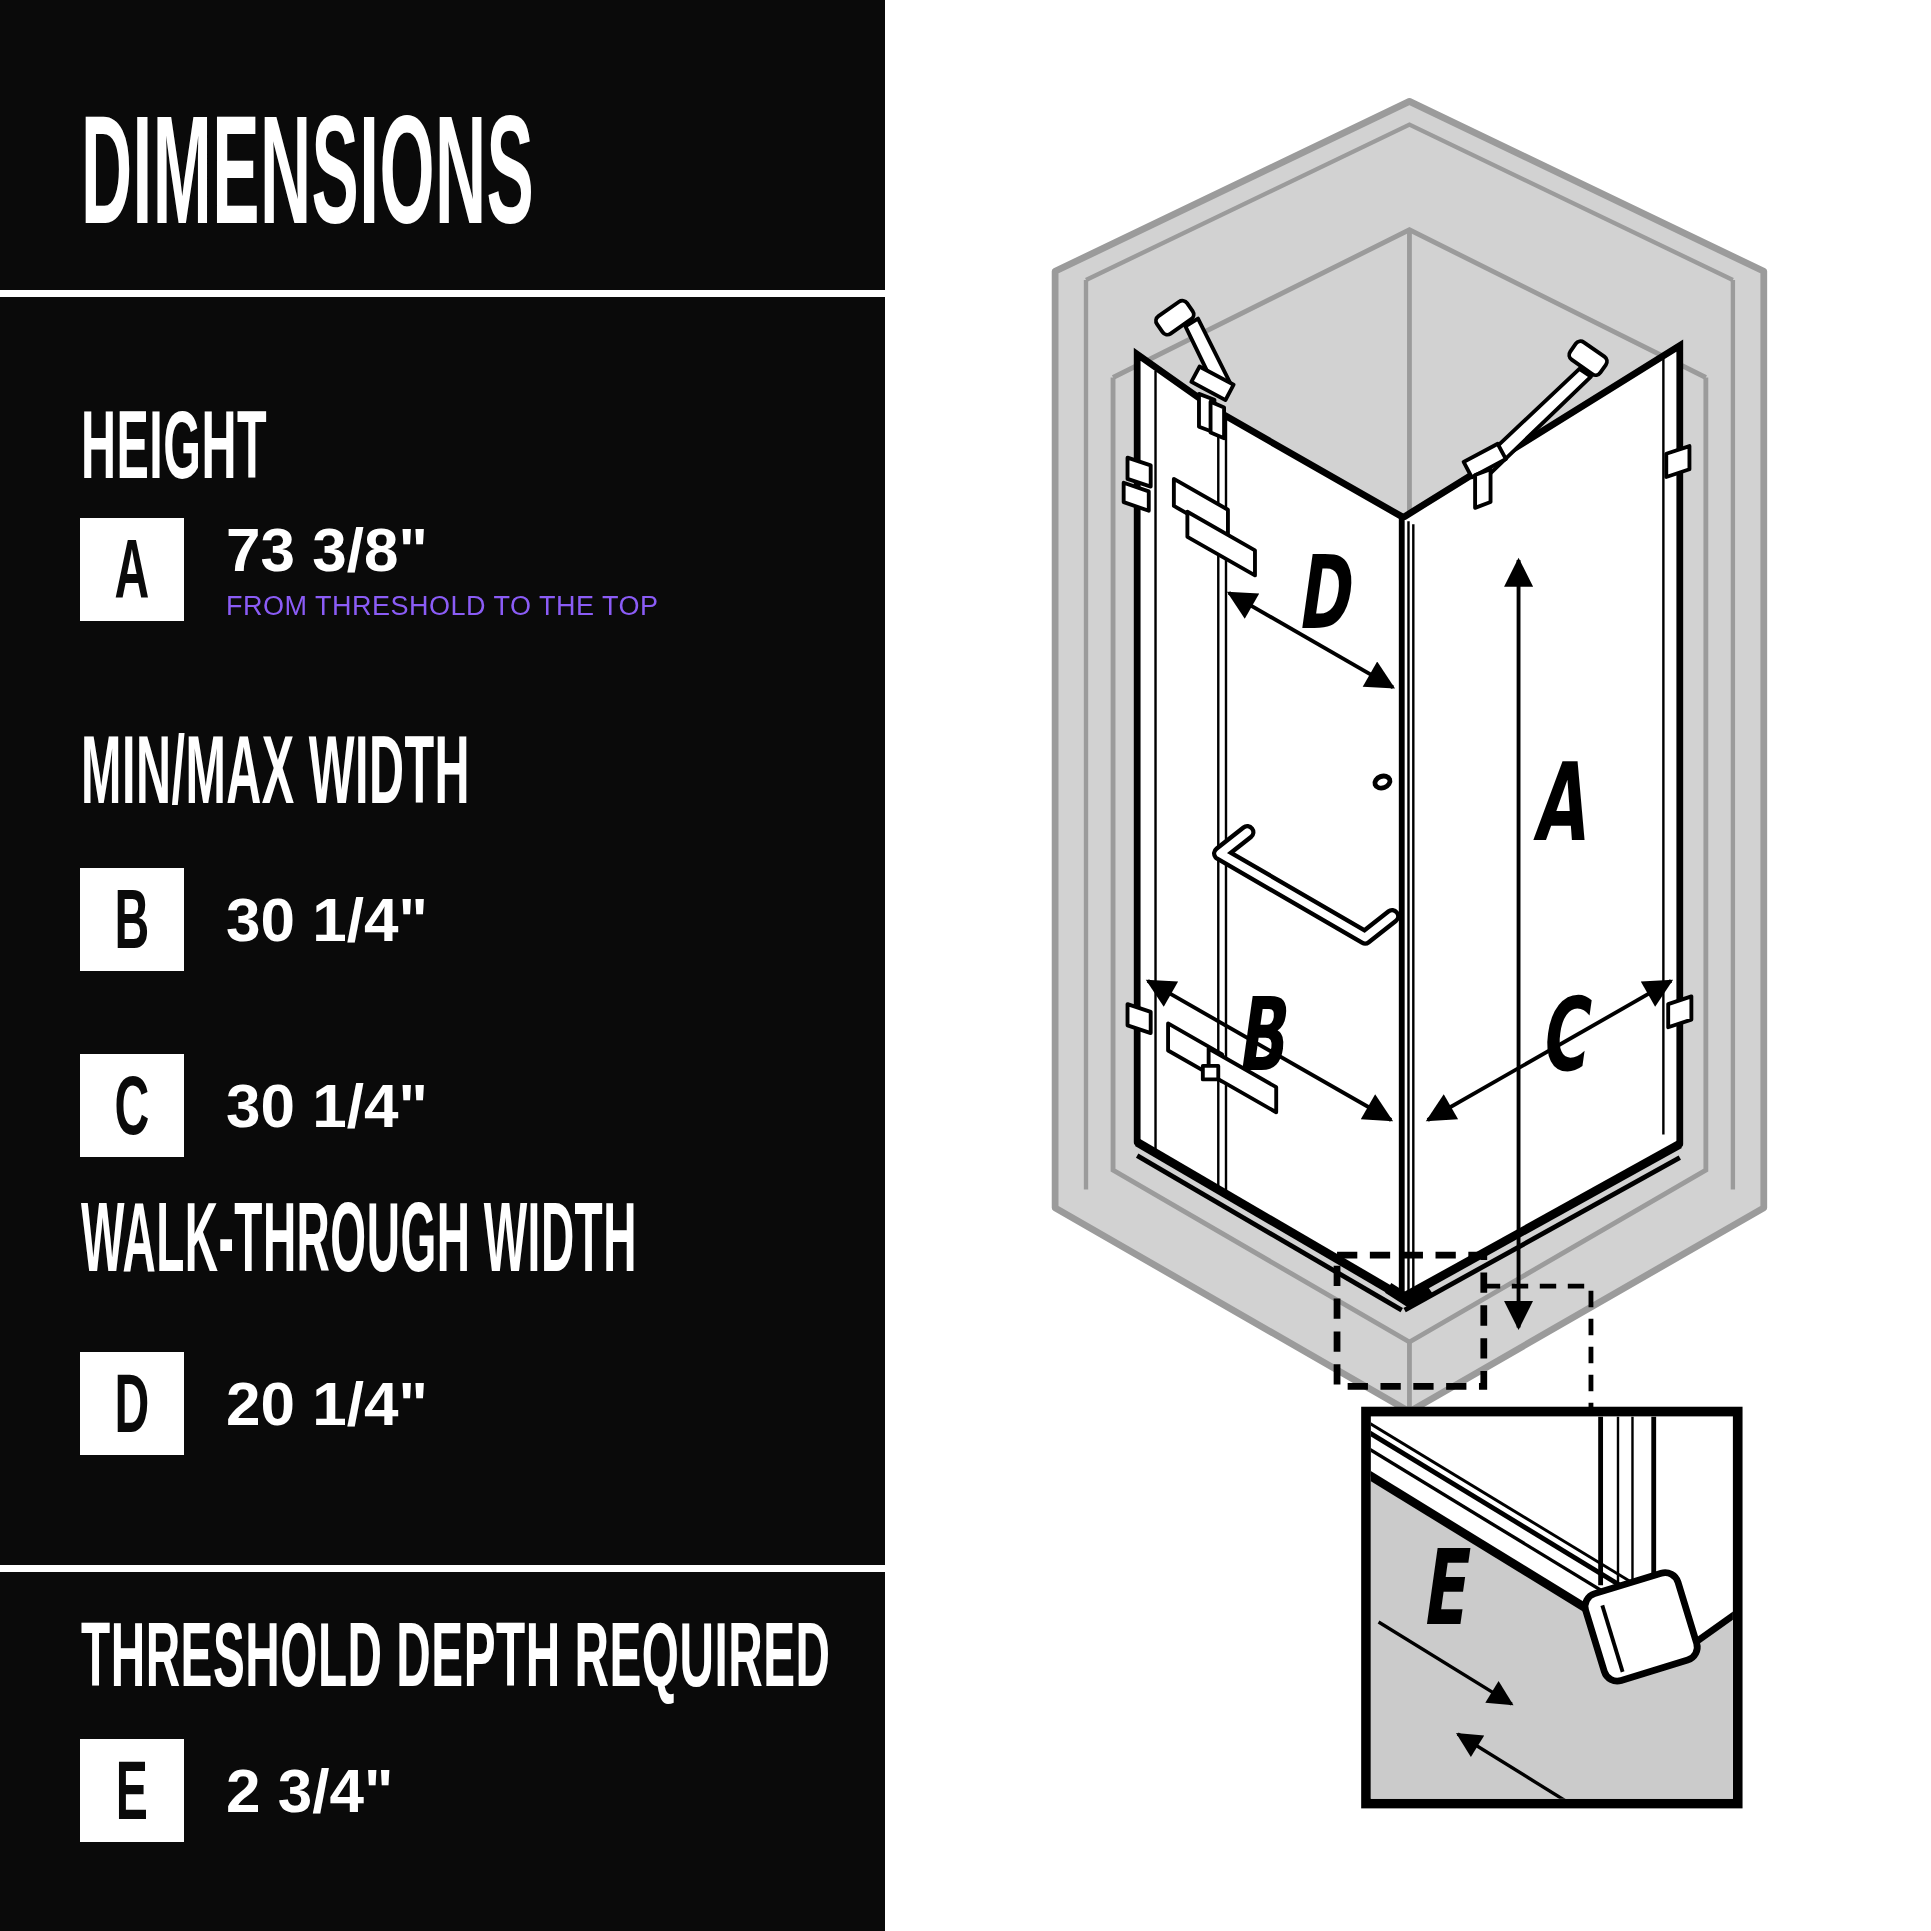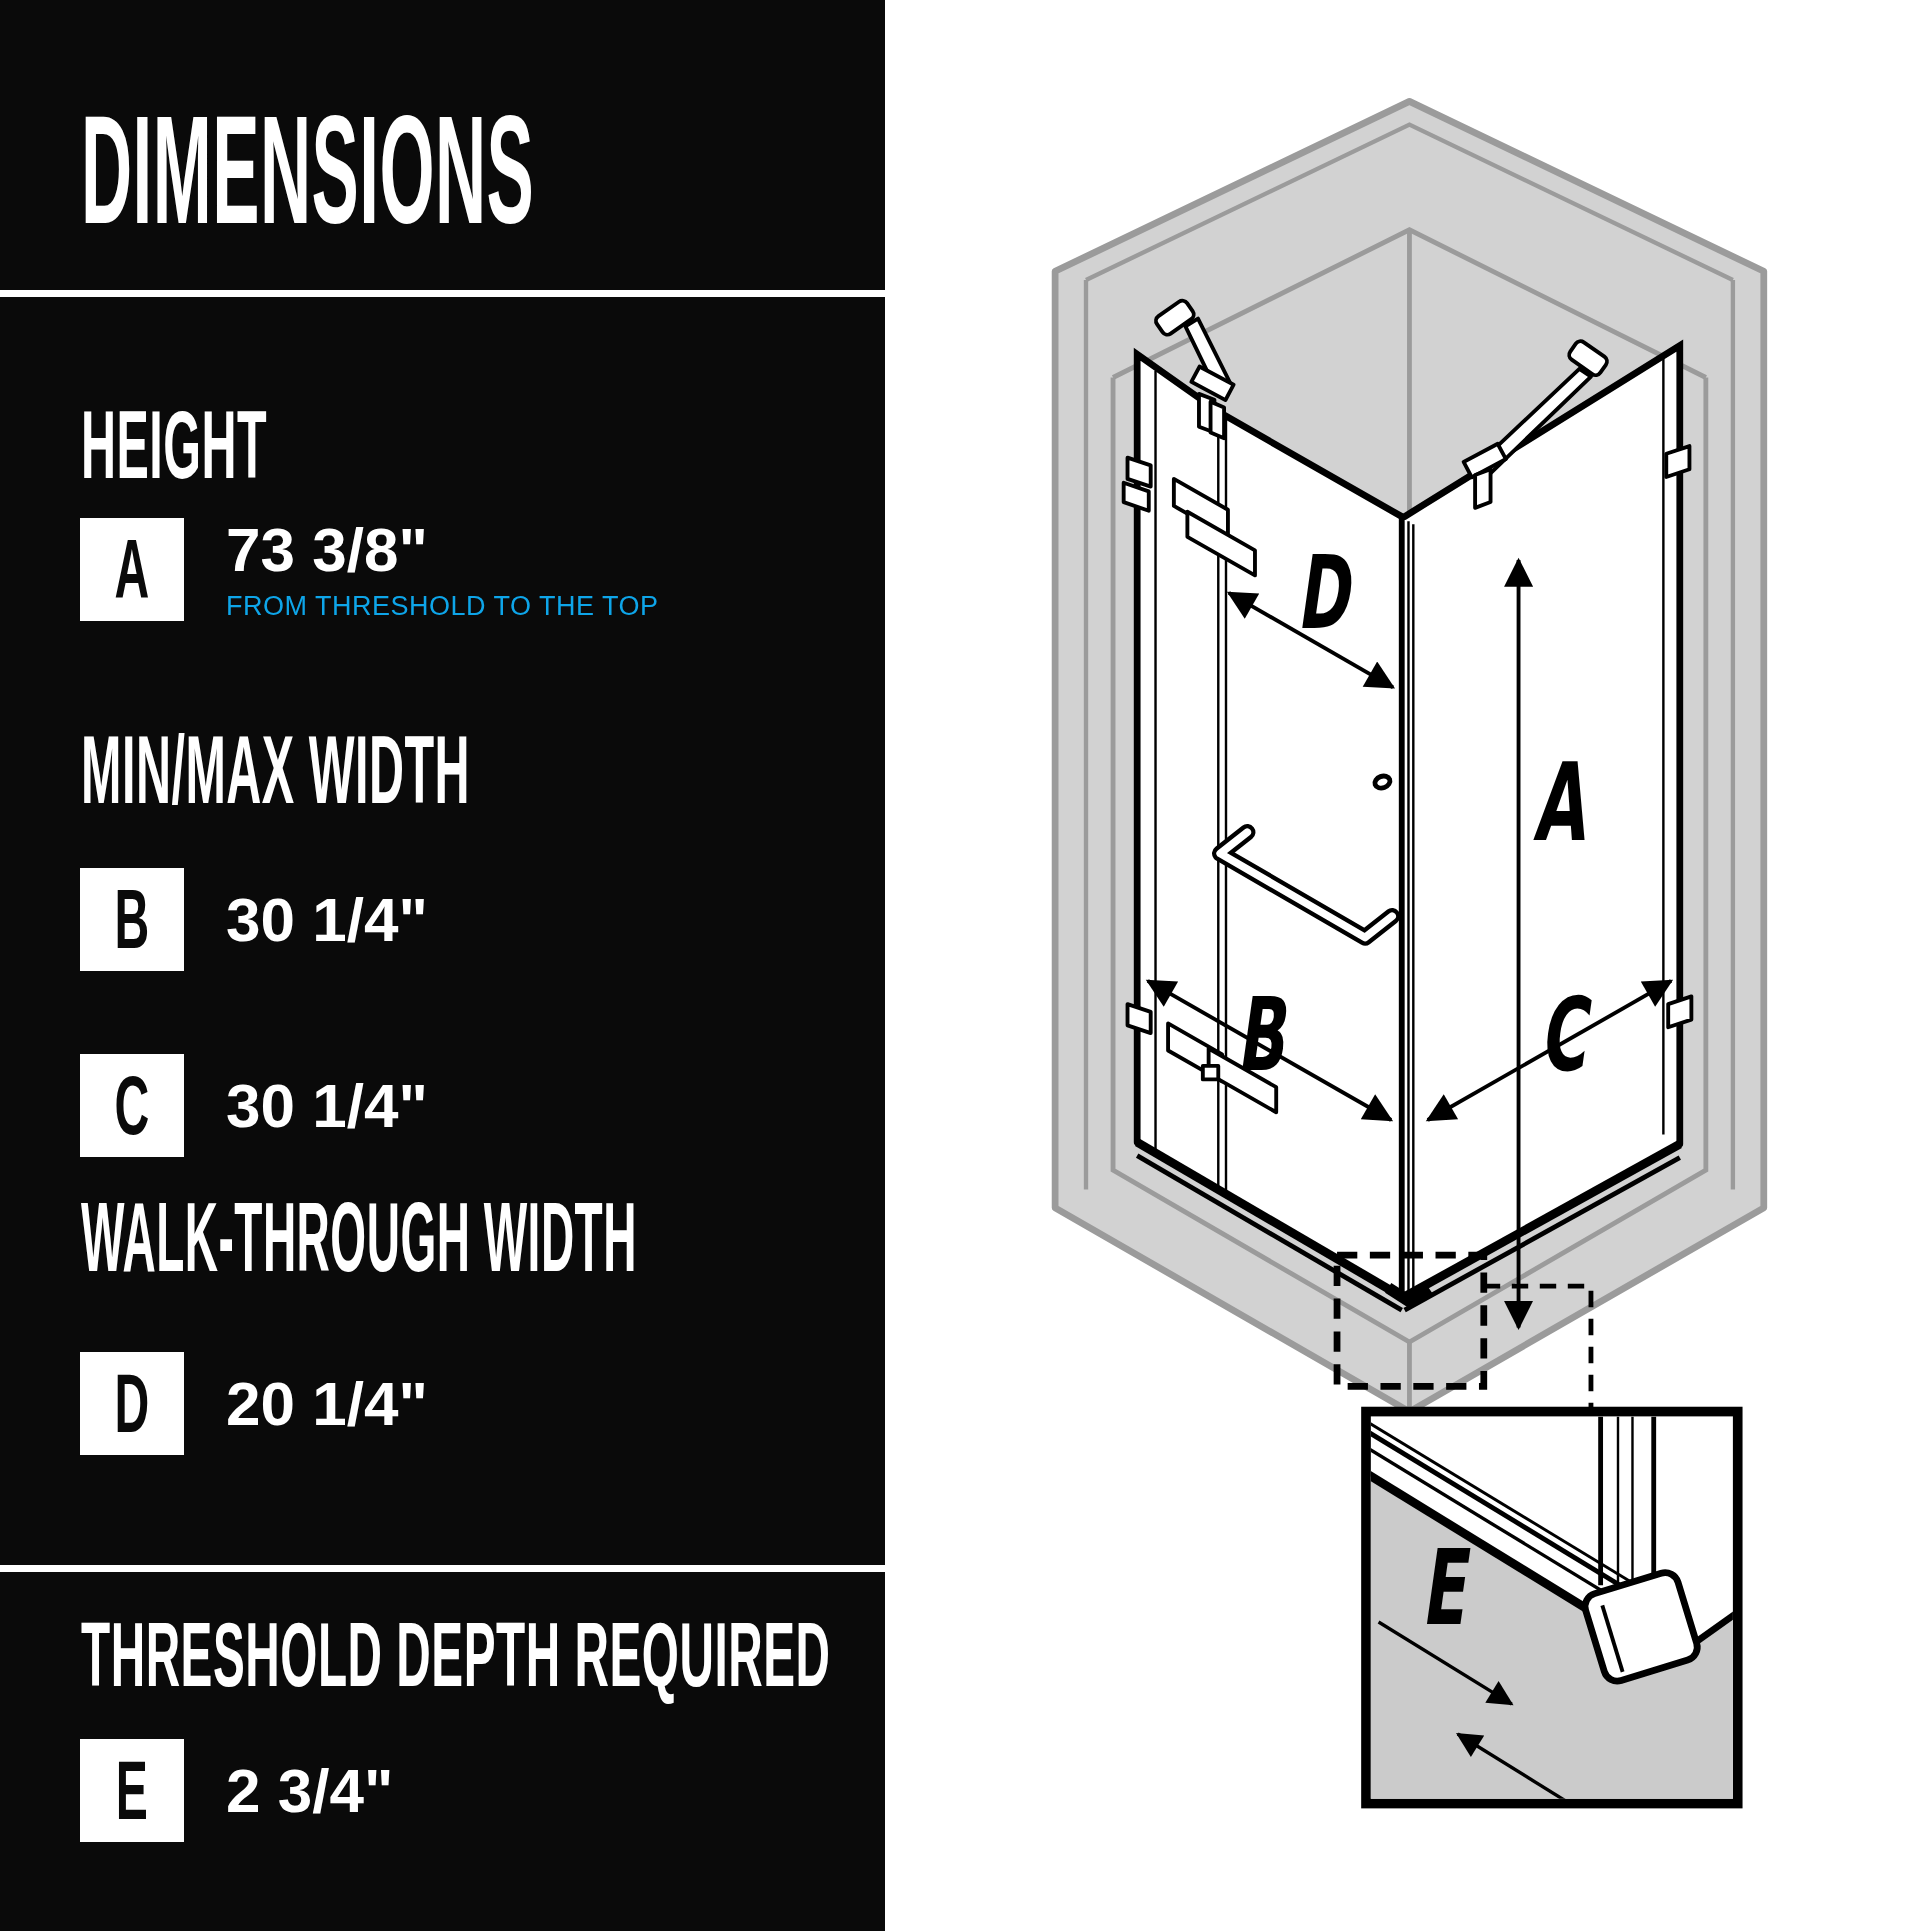--- a/index.html
+++ b/index.html
@@ -15,21 +15,21 @@
   .h-height{top:396px;font-size:97px;--sx:.50;}
   .h-minmax{top:721px;font-size:97px;--sx:.50;}
   .h-walk{top:1188px;font-size:98px;--sx:.47;}
   .h-thresh{top:1610px;font-size:90px;--sx:.53;}
   .row{position:absolute;left:80px;display:flex;align-items:center;gap:42px;min-height:103px;}
   .badge{width:104px;height:103px;background:#ffffff;display:flex;align-items:center;justify-content:center;flex:0 0 auto;}
   .badge span{display:inline-block;transform:scaleX(.58);transform-origin:center;
               color:#0a0a0a;font-weight:bold;font-size:83px;line-height:1;}
   .vals{display:flex;flex-direction:column;justify-content:center;}
   .val{color:#fff;font-weight:bold;font-size:62px;line-height:1;white-space:nowrap;}
-  .note{color:#0ea5e9;font-weight:400;font-size:27px;line-height:1;margin-top:11.6px;letter-spacing:0.5px;white-space:nowrap;}
+  .note{color:#8b5cf6;font-weight:400;font-size:27px;line-height:1;margin-top:11.6px;letter-spacing:0.5px;white-space:nowrap;}
   .row-a{top:518px;} .row-b{top:868px;} .row-c{top:1054px;} .row-d{top:1352px;} .row-e{top:1739px;}
   
   .diag{position:absolute;left:885px;top:0;width:1046px;height:1931px;}
   .lbl{font-family:"DejaVu Sans","Liberation Sans",sans-serif;font-weight:bold;fill:#000;}
 </style>
 </head>
 <body>
 
 <div class="canvas">
 

